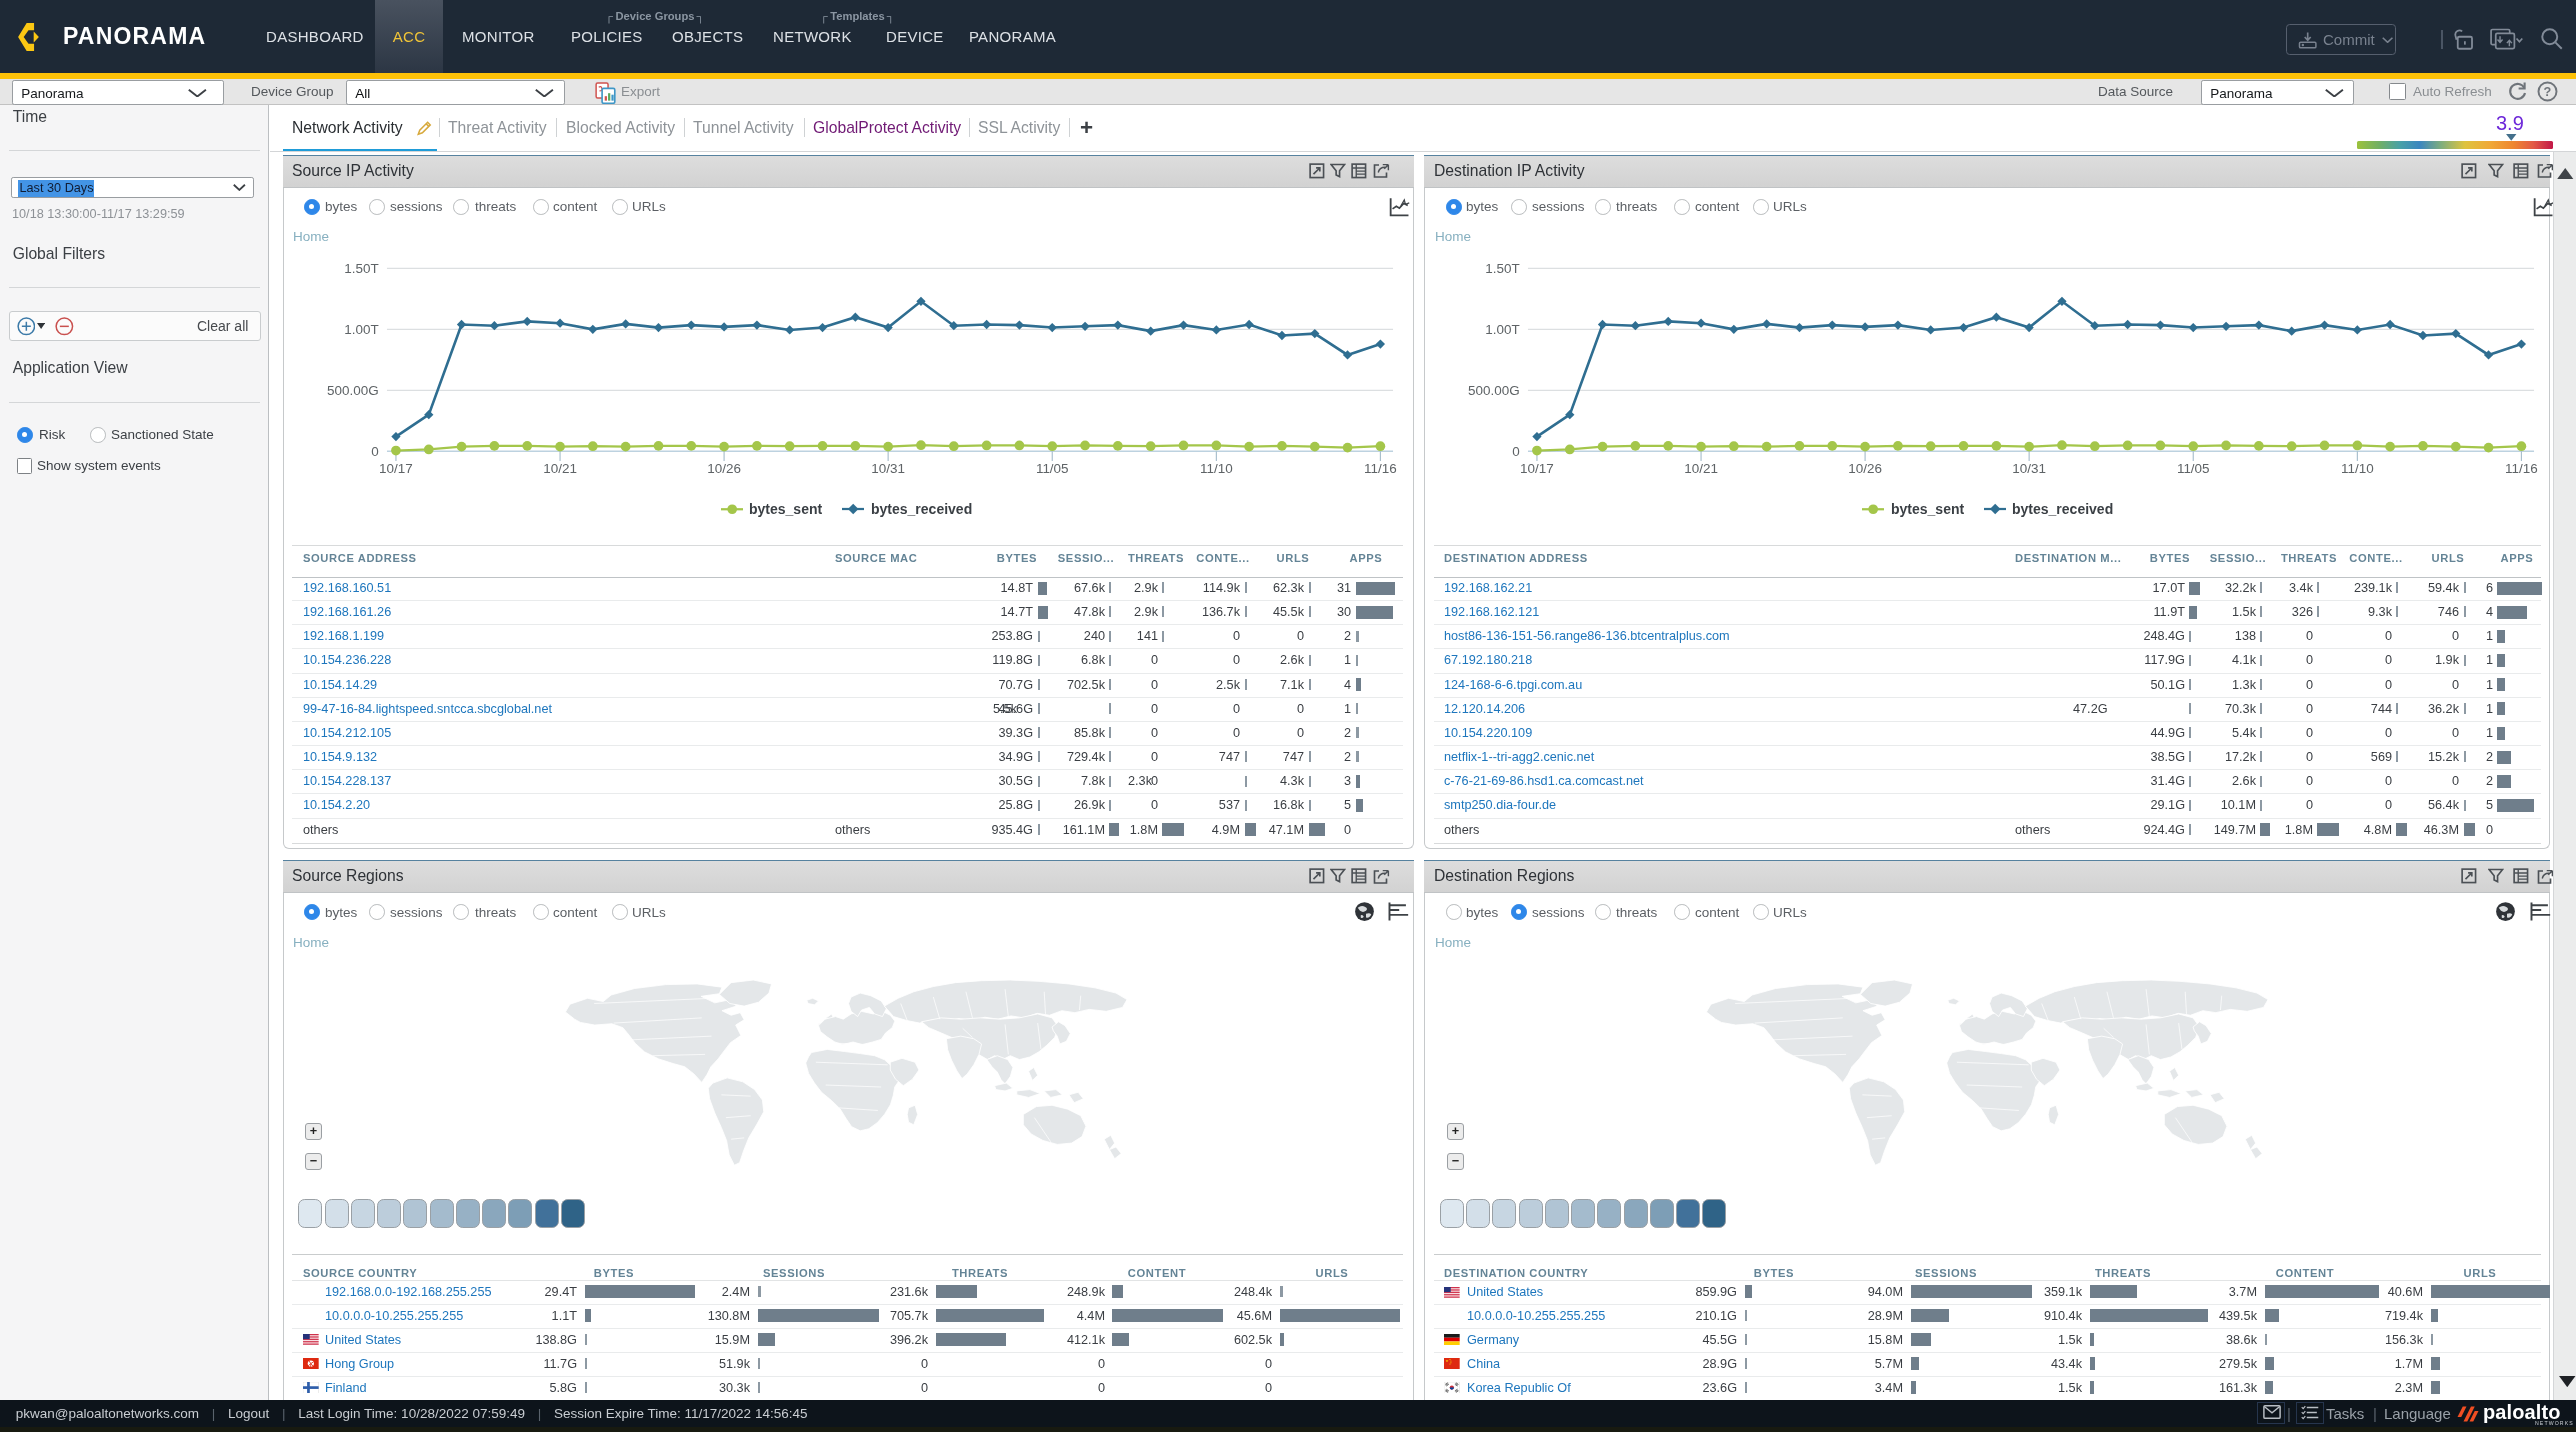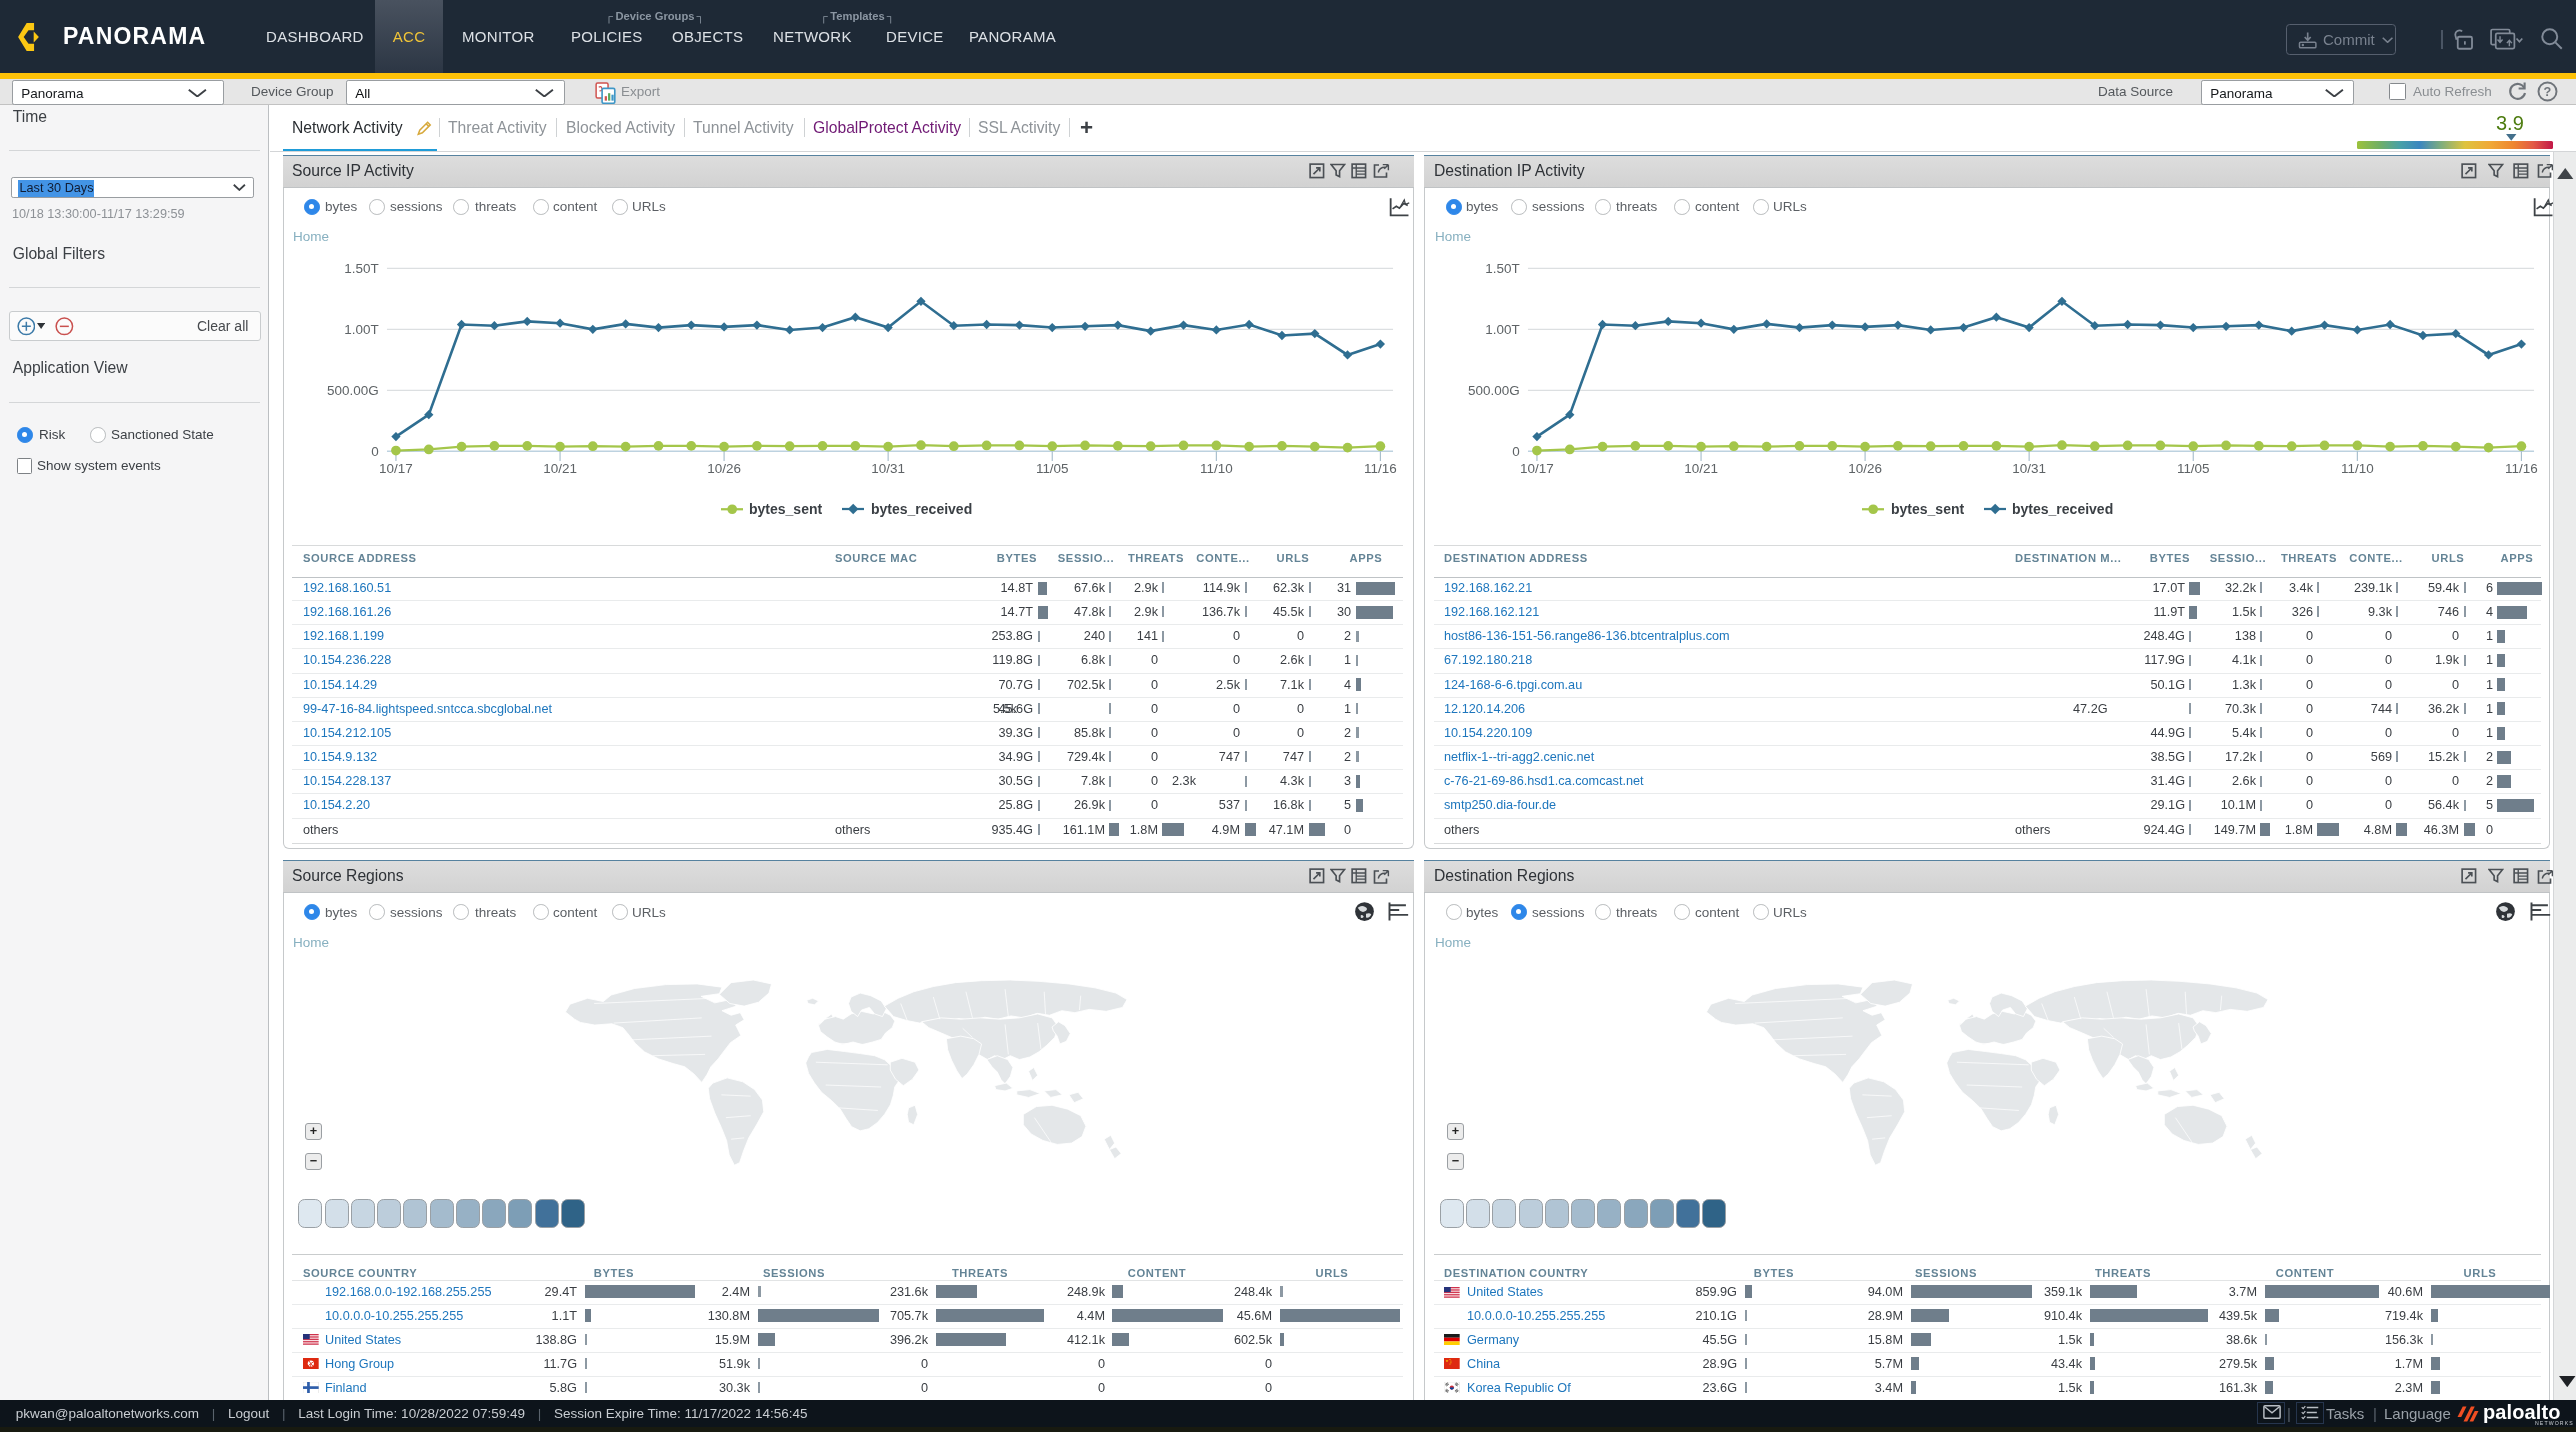--- a/index.html
+++ b/index.html
@@ -176,21 +176,21 @@
 <div class="tabsep" style="left:684px;top:118px"></div>
 <div class="tabsep" style="left:804px;top:118px"></div>
 <div class="tabsep" style="left:969px;top:118px"></div>
 <div class="tabsep" style="left:1069px;top:118px"></div>
 <svg class="abs" style="left:416px;top:120px;" width="16.5" height="16.5" viewBox="0 0 22 22" fill="none">
     <path d="M3 19 L5 13.5 L15.5 3 L19 6.5 L8.5 17 Z M13.5 5 L17 8.5" stroke="#d7a93c" stroke-width="2"></path>
   </svg>
 <div class="abs" style="left:1080px;top:105px;width:22.4px;height:46px;line-height:45px;color:#3c4045;font-size:22.4px;font-weight:bold">+</div>
 <div class="abs" style="left:283px;top:149px;width:154px;height:3px;background:#1f9cd8"></div>
 <div class="abs" style="left:270px;top:151px;width:2306px;height:0.7px;background:#d3d5d7"></div>
-<div class="abs" style="left:2496px;top:112px;width:60px;height:21px;color:#4d7c0f;font-size:20px">3.9</div>
+<div class="abs" style="left:2496px;top:112px;width:60px;height:21px;color:#6d28d9;font-size:20px">3.9</div>
 <svg class="abs" style="left:2506px;top:134px;" width="10.5" height="6.7" viewBox="0 0 14 9" fill="none">
     <path d="M0 0 H14 L7 9 Z" fill="#44708c"></path>
   </svg>
 <div class="abs" style="left:2357px;top:141px;width:196px;height:8.2px;border-radius:1.5px;background:linear-gradient(90deg,#9cc23c 0%,#6fae68 12%,#49a1a8 22%,#3b86c0 32%,#7fae7d 43%,#dec33e 55%,#f0a837 68%,#ee8530 80%,#e25946 90%,#c21747 100%)"></div>
 
 <div class="abs panel" style="left:283px;top:155px;width:1131px;height:694px"></div>
 <div class="abs" style="left:283px;top:155px;width:1131px;height:33px;background:linear-gradient(#dddddd,#d2d2d2);border-bottom:0.7px solid #c0c3c5;border-top:1.5px solid #56829f"></div>
 <div class="abs" style="left:292px;top:162px;width:299px;height:21px;font-size:15.7px;color:#2e3237">Source IP Activity</div>
 <svg class="abs" style="left:1309px;top:163px;" width="15.7" height="15.7" viewBox="0 0 21 21" fill="none">
     <rect x="1.5" y="1.5" width="18" height="18" stroke="#4b5055" stroke-width="2.2"></rect>
@@ -430,21 +430,21 @@
 <div class="abs" style="left:1309px;top:751px;width:1.5px;height:11.2px;background:#8d99a3"></div>
 <div class="tv" style="left:1239px;top:745px;width:112px;text-align:right">2</div>
 <div class="abs" style="left:1356px;top:751px;width:3px;height:11.2px;background:#8d99a3"></div>
 <div class="rowline" style="left:292px;top:769px;width:1111px"></div>
 <div class="tlink" style="left:303px;top:769px">10.154.228.137</div>
 <div class="tv" style="left:921px;top:769px;width:112px;text-align:right">30.5G</div>
 <div class="abs" style="left:1038px;top:776px;width:1.5px;height:11.2px;background:#8d99a3"></div>
 <div class="tv" style="left:993px;top:769px;width:112px;text-align:right">7.8k</div>
 <div class="abs" style="left:1109px;top:776px;width:1.5px;height:11.2px;background:#8d99a3"></div>
 <div class="tv" style="left:1046px;top:769px;width:112px;text-align:right">0</div>
-<div class="tv" style="left:1128px;top:769px;width:112px;text-align:center">2.3k</div>
+<div class="tv" style="left:1128px;top:769px;width:112px;text-align:left">2.3k</div>
 <div class="abs" style="left:1245px;top:776px;width:1.5px;height:11.2px;background:#8d99a3"></div>
 <div class="tv" style="left:1192px;top:769px;width:112px;text-align:right">4.3k</div>
 <div class="abs" style="left:1309px;top:776px;width:1.5px;height:11.2px;background:#8d99a3"></div>
 <div class="tv" style="left:1239px;top:769px;width:112px;text-align:right">3</div>
 <div class="abs" style="left:1356px;top:775px;width:3.7px;height:12.7px;background:#6f7e8b"></div>
 <div class="rowline" style="left:292px;top:793px;width:1111px"></div>
 <div class="tlink" style="left:303px;top:793px">10.154.2.20</div>
 <div class="tv" style="left:921px;top:793px;width:112px;text-align:right">25.8G</div>
 <div class="abs" style="left:1038px;top:800px;width:1.5px;height:11.2px;background:#8d99a3"></div>
 <div class="tv" style="left:993px;top:793px;width:112px;text-align:right">26.9k</div>

